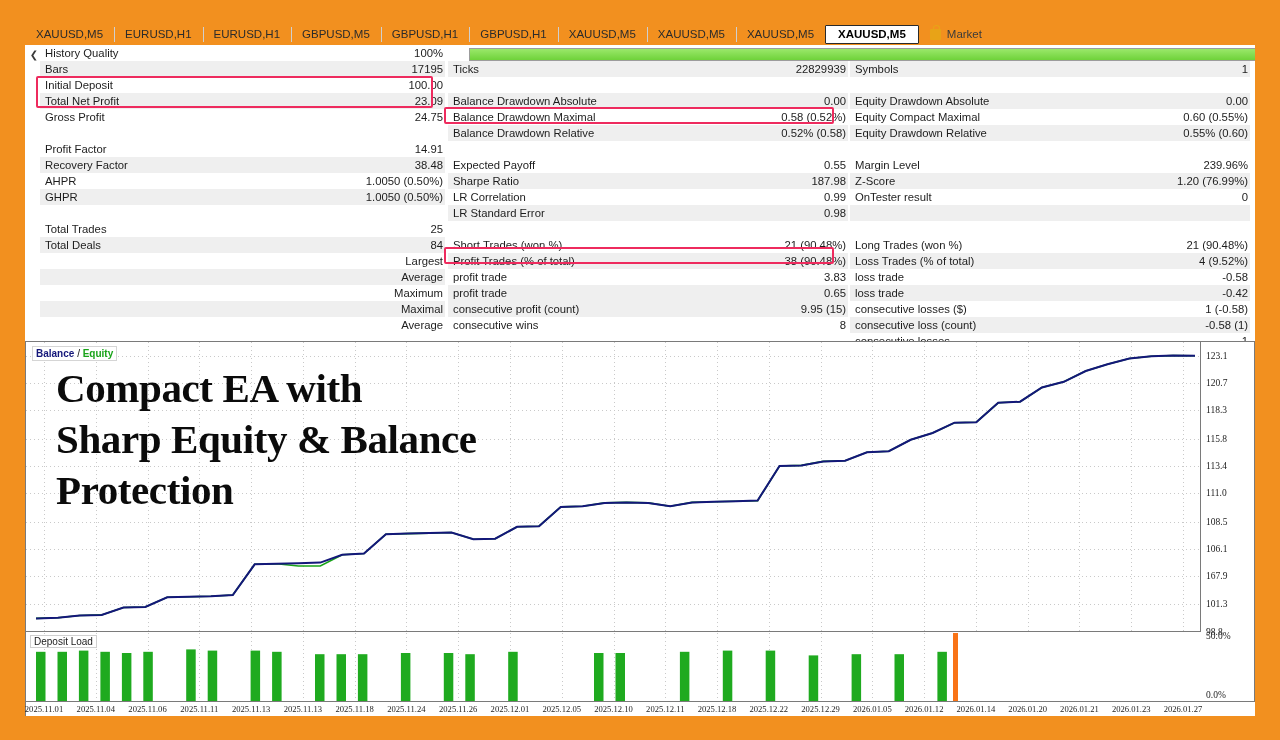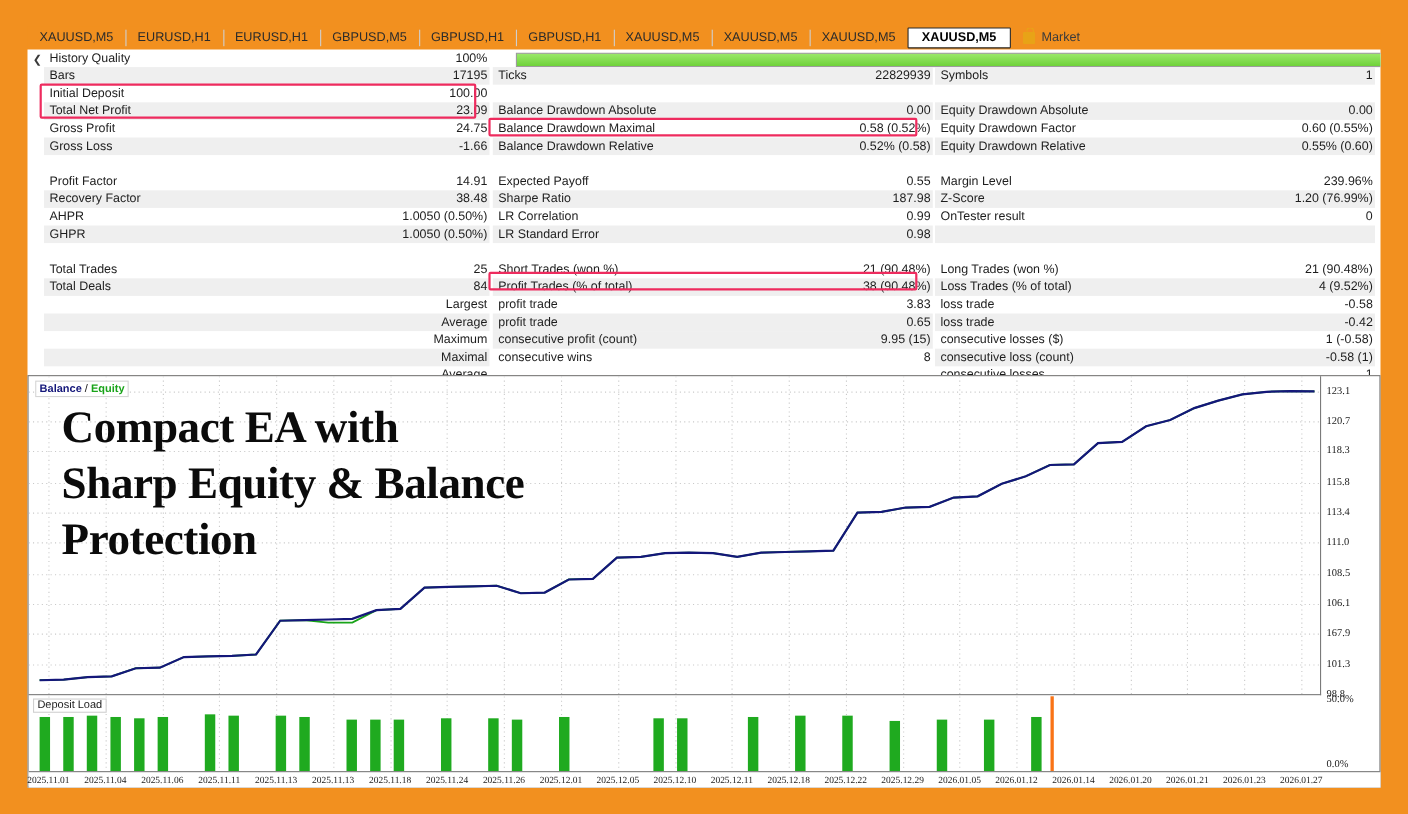--- a/index.html
+++ b/index.html
@@ -88,21 +88,21 @@
   .chart-outer{
     position:absolute; left:25px; top:341px; width:1230px; height:375px;
     background:#ffffff; border:1px solid #7a7a7a;
   }
   .chart-main{
     position:absolute; left:0; top:0; width:1175px; height:290px;
     border-right:1px solid #7a7a7a; border-bottom:1px solid #7a7a7a; overflow:hidden;
   }
   .chart-load{
     position:absolute; left:0; top:291px; width:932px; height:68px;
-    border-right:3px solid #f97316; overflow:hidden;
+    border-right:5px solid #f97316; overflow:hidden;
   }
   .yaxis{
     position:absolute; left:1176px; top:0; width:53px; height:359px;
     font-size:9.5px; color:#222; font-family:"Liberation Serif", serif;
   }
   .ytick{ position:absolute; left:4px; }
   .xaxis{
     position:absolute; left:0; top:359px; width:1229px; height:15px;
     border-top:1px solid #7a7a7a; background:#fff;
     font-size:8.6px; color:#222; font-family:"Liberation Serif", serif;
@@ -170,24 +170,20 @@
             <span class="val">100.00</span>
           </div>
           <div class="row alt">
             <span class="lbl">Total Net Profit</span>
             <span class="val">23.09</span>
           </div>
           <div class="row">
             <span class="lbl">Gross Profit</span>
             <span class="val">24.75</span>
           </div>
-          <div class="row alt">
-            <span class="lbl">Gross Loss</span>
-            <span class="val">-1.66</span>
-          </div>
           <div class="row">
             <span class="lbl"></span>
             <span class="val"></span>
           </div>
           <div class="row">
             <span class="lbl">Profit Factor</span>
             <span class="val">14.91</span>
           </div>
           <div class="row alt">
             <span class="lbl">Recovery Factor</span>
@@ -314,21 +310,21 @@
           </div>
           <div class="row">
             <span class="lbl"></span>
             <span class="val"></span>
           </div>
           <div class="row alt">
             <span class="lbl">Equity Drawdown Absolute</span>
             <span class="val">0.00</span>
           </div>
           <div class="row">
-            <span class="lbl">Equity Drawdown Factor</span>
+            <span class="lbl">Equity Compact Maximal</span>
             <span class="val">0.60 (0.55%)</span>
           </div>
           <div class="row alt">
             <span class="lbl">Equity Drawdown Relative</span>
             <span class="val">0.55% (0.60)</span>
           </div>
           <div class="row">
             <span class="lbl"></span>
             <span class="val"></span>
           </div>

